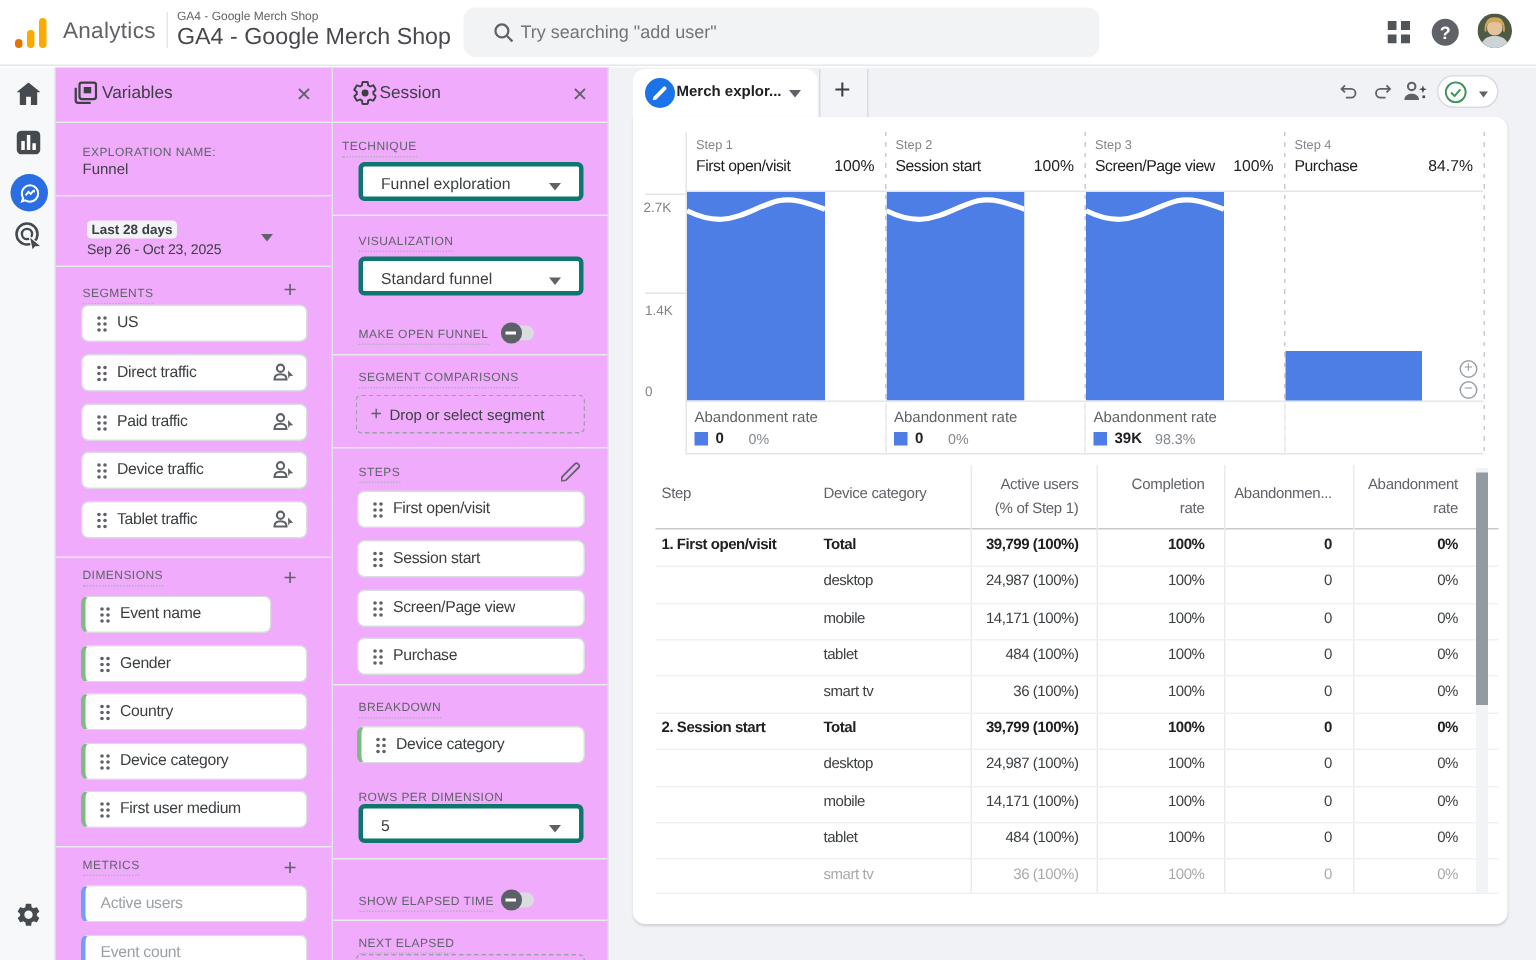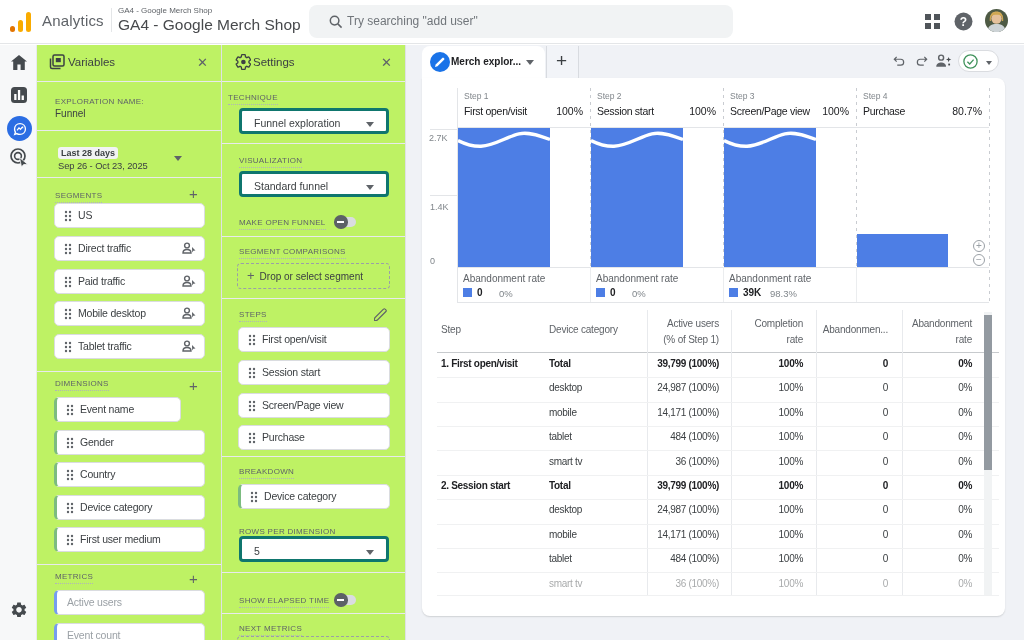--- a/index.html
+++ b/index.html
@@ -12,21 +12,21 @@
 #ana { position:absolute; left:42px; top:12px; font-size:15px; color:#5f6368; letter-spacing:0.2px; }
 #propsm { position:absolute; left:118px; top:6px; font-size:8px; color:#5f6368; }
 #proplg { position:absolute; left:118px; top:16px; font-size:15.5px; color:#47494c; }
 #search { position:absolute; left:309px; top:5px; width:424px; height:33px; border-radius:8px; background:#f1f3f4; color:#70757a; font-size:12px; line-height:33px; }
 #search span.txt { margin-left:38px; }
 
 
 #rail { position:absolute; left:0; top:45px; width:37px; height:595px; background:#f7f8f9; border-right:1px solid #e8eaed; }
 
 
-.panel { position:absolute; top:45px; height:595px; background:#bef264; }
+.panel { position:absolute; top:45px; height:595px; background:#f0abfc; }
 #vars { left:37px; width:185px; border-right:1px solid #dfe1e5; }
 #sets { left:222px; width:184px; border-right:1px solid #dfe1e5; }
 .phead { position:absolute; left:0; top:0; width:100%; height:36px; }
 .phead .t { position:absolute; left:31px; top:11px; font-size:11.5px; color:#3c4043; }
 .phead .x { position:absolute; right:13px; top:10px; font-size:13px; color:#5f6368; }
 .hr { position:absolute; left:0; width:100%; border-top:1px solid #e8eaed; }
 .lbl { position:absolute; font-size:8px; letter-spacing:0.3px; white-space:nowrap; color:#5f6368; border-bottom:1px dotted #b0b4b9; padding-bottom:2px; }
 .plus { position:absolute; font-size:15px; color:#5f6368; font-weight:400; }
 .chip { position:absolute; height:25px; border:1px solid #dadce0; border-radius:5px; background:#fff; font-size:10.5px; letter-spacing:-0.2px; color:#3c4043; line-height:23px; }
 .chip .dots { position:absolute; left:9px; top:6px; }
@@ -220,21 +220,21 @@
     <svg class="dots" width="8" height="12" viewBox="0 0 8 12">
           <g fill="#5f6368">
             <circle cx="2" cy="2" r="1.2"></circle>
             <circle cx="6" cy="2" r="1.2"></circle>
             <circle cx="2" cy="6" r="1.2"></circle>
             <circle cx="6" cy="6" r="1.2"></circle>
             <circle cx="2" cy="10" r="1.2"></circle>
             <circle cx="6" cy="10" r="1.2"></circle>
           </g>
         </svg>
-    <span class="nm">Mobile desktop</span>
+    <span class="nm">Device traffic</span>
     <svg class="seg-ico" width="14" height="13" viewBox="0 0 14 13">
           <circle cx="5" cy="3.5" r="2.4" fill="none" stroke="#5f6368" stroke-width="1.4"></circle>
           <path d="M1 11 C1 8.5 3 7.5 5 7.5 C7 7.5 9 8.5 9 11 Z" fill="none" stroke="#5f6368" stroke-width="1.4"></path>
           <path d="M10 5 l3.5 3.5 l-2.2 0.2 l-1.1 1.8 z" fill="#5f6368"></path>
         </svg>
   </div>
   <div class="chip" style="left:17px;top:288.5px;width:151px">
     <svg class="dots" width="8" height="12" viewBox="0 0 8 12">
           <g fill="#5f6368">
             <circle cx="2" cy="2" r="1.2"></circle>
@@ -332,21 +332,21 @@
         <span class="nm">Event count</span>
       </div>
 </div>
 
 <div id="sets" class="panel">
   <div class="phead">
     <svg class="abs" style="left:13px;top:9px" width="16" height="16" viewBox="0 0 20 20">
       <path fill="none" stroke="#3c4043" stroke-width="1.6" d="M17.4 10.9c0-.3.1-.6.1-.9s0-.6-.1-.9l1.9-1.5c.2-.1.2-.4.1-.6l-1.8-3.1c-.1-.2-.4-.3-.6-.2l-2.3.9c-.5-.4-1-.7-1.6-.9L12.8 1.3c0-.2-.2-.4-.5-.4H8.7c-.2 0-.4.2-.5.4L7.9 3.7c-.6.2-1.1.5-1.6.9L4 3.7c-.2-.1-.5 0-.6.2L1.6 7c-.1.2-.1.5.1.6l1.9 1.5c0 .3-.1.6-.1.9s0 .6.1.9l-1.9 1.5c-.2.1-.2.4-.1.6l1.8 3.1c.1.2.4.3.6.2l2.3-.9c.5.4 1 .7 1.6.9l.3 2.4c0 .2.2.4.5.4h3.6c.2 0 .4-.2.5-.4l.3-2.4c.6-.2 1.1-.5 1.6-.9l2.3.9c.2.1.5 0 .6-.2l1.8-3.1c.1-.2.1-.5-.1-.6l-1.9-1.5z"></path>
       <circle cx="10.5" cy="10" r="2.9" fill="#3c4043"></circle>
     </svg>
-    <span class="t">Settings</span>
+    <span class="t">Session</span>
     <span class="x">✕</span>
   </div>
   <div class="hr" style="top:36px"></div>
   <div class="lbl" style="left:6px;top:48px">TECHNIQUE</div>
   <div class="sel" style="left:17px;top:63px;width:150px"><span class="nm">Funnel exploration</span><div class="caret" style="right:12px;top:11px"></div></div>
   <div class="hr" style="top:98px"></div>
   <div class="lbl" style="left:17px;top:111px">VISUALIZATION</div>
   <div class="sel" style="left:17px;top:126px;width:150px"><span class="nm">Standard funnel</span><div class="caret" style="right:12px;top:11px"></div></div>
   <div class="lbl" style="left:17px;top:173px">MAKE OPEN FUNNEL</div>
   <div class="toggle" style="left:112px;top:170px">
@@ -430,21 +430,21 @@
       </div>
   <div class="lbl" style="left:17px;top:482px">ROWS PER DIMENSION</div>
   <div class="sel" style="left:17px;top:491px;width:150px"><span class="nm">5</span><div class="caret" style="right:12px;top:11px"></div></div>
   <div class="hr" style="top:527px"></div>
   <div class="lbl" style="left:17px;top:551px">SHOW ELAPSED TIME</div>
   <div class="toggle" style="left:112px;top:548px">
         <div class="track"></div>
         <div class="knob"></div>
       </div>
   <div class="hr" style="top:568px"></div>
-  <div class="lbl" style="left:17px;top:579px">NEXT METRICS</div>
+  <div class="lbl" style="left:17px;top:579px">NEXT ELAPSED</div>
   <div class="abs" style="left:15px;top:591px;width:153px;height:4px;border:1px dashed #9aa0a6;border-bottom:none;border-radius:4px 4px 0 0"></div>
 </div>
 
 <div id="wsbg"></div>
 <div id="tab">
   <div class="abs" style="left:8px;top:6px;width:20px;height:20px;border-radius:50%;background:#1a73e8"></div>
   <svg class="abs" style="left:13px;top:11px" width="10" height="10" viewBox="0 0 10 10">
         <path d="M0 10 L0.7 7.5 L7.3 0.9 A1 1 0 0 1 8.7 0.9 L9.1 1.3 A1 1 0 0 1 9.1 2.7 L2.5 9.3 Z" fill="#fff"></path>
       </svg>
   <span class="nm">Merch explor...</span>
@@ -499,21 +499,21 @@
   <div class="stepname" style="left:42px;top:27px">First open/visit</div>
   <div class="steppct" style="left:108px;top:27px;width:53px">100%</div>
   <div class="stepn" style="left:175px;top:13px">Step 2</div>
   <div class="stepname" style="left:175px;top:27px">Session start</div>
   <div class="steppct" style="left:241px;top:27px;width:53px">100%</div>
   <div class="stepn" style="left:308px;top:13px">Step 3</div>
   <div class="stepname" style="left:308px;top:27px">Screen/Page view</div>
   <div class="steppct" style="left:374px;top:27px;width:53px">100%</div>
   <div class="stepn" style="left:441px;top:13px">Step 4</div>
   <div class="stepname" style="left:441px;top:27px">Purchase</div>
-  <div class="steppct" style="left:507px;top:27px;width:53px">80.7%</div>
+  <div class="steppct" style="left:507px;top:27px;width:53px">84.7%</div>
 
   <svg class="abs" style="left:36px;top:50px" width="92" height="139" viewBox="0 0 92 139">
     <rect width="92" height="139" fill="#4d7ee5"></rect>
     <path d="M0 12.5 C 6 15.5, 13 18.5, 23 18.2 C 37 17.5, 49 8.5, 61 5.8 C 70 4, 79 6.5, 92 11.5" fill="none" stroke="#fff" stroke-width="3.4"></path>
   </svg>
   <svg class="abs" style="left:169px;top:50px" width="92" height="139" viewBox="0 0 92 139">
     <rect width="92" height="139" fill="#4d7ee5"></rect>
     <path d="M0 12.5 C 6 15.5, 13 18.5, 23 18.2 C 37 17.5, 49 8.5, 61 5.8 C 70 4, 79 6.5, 92 11.5" fill="none" stroke="#fff" stroke-width="3.4"></path>
   </svg>
   <svg class="abs" style="left:302px;top:50px" width="92" height="139" viewBox="0 0 92 139">

